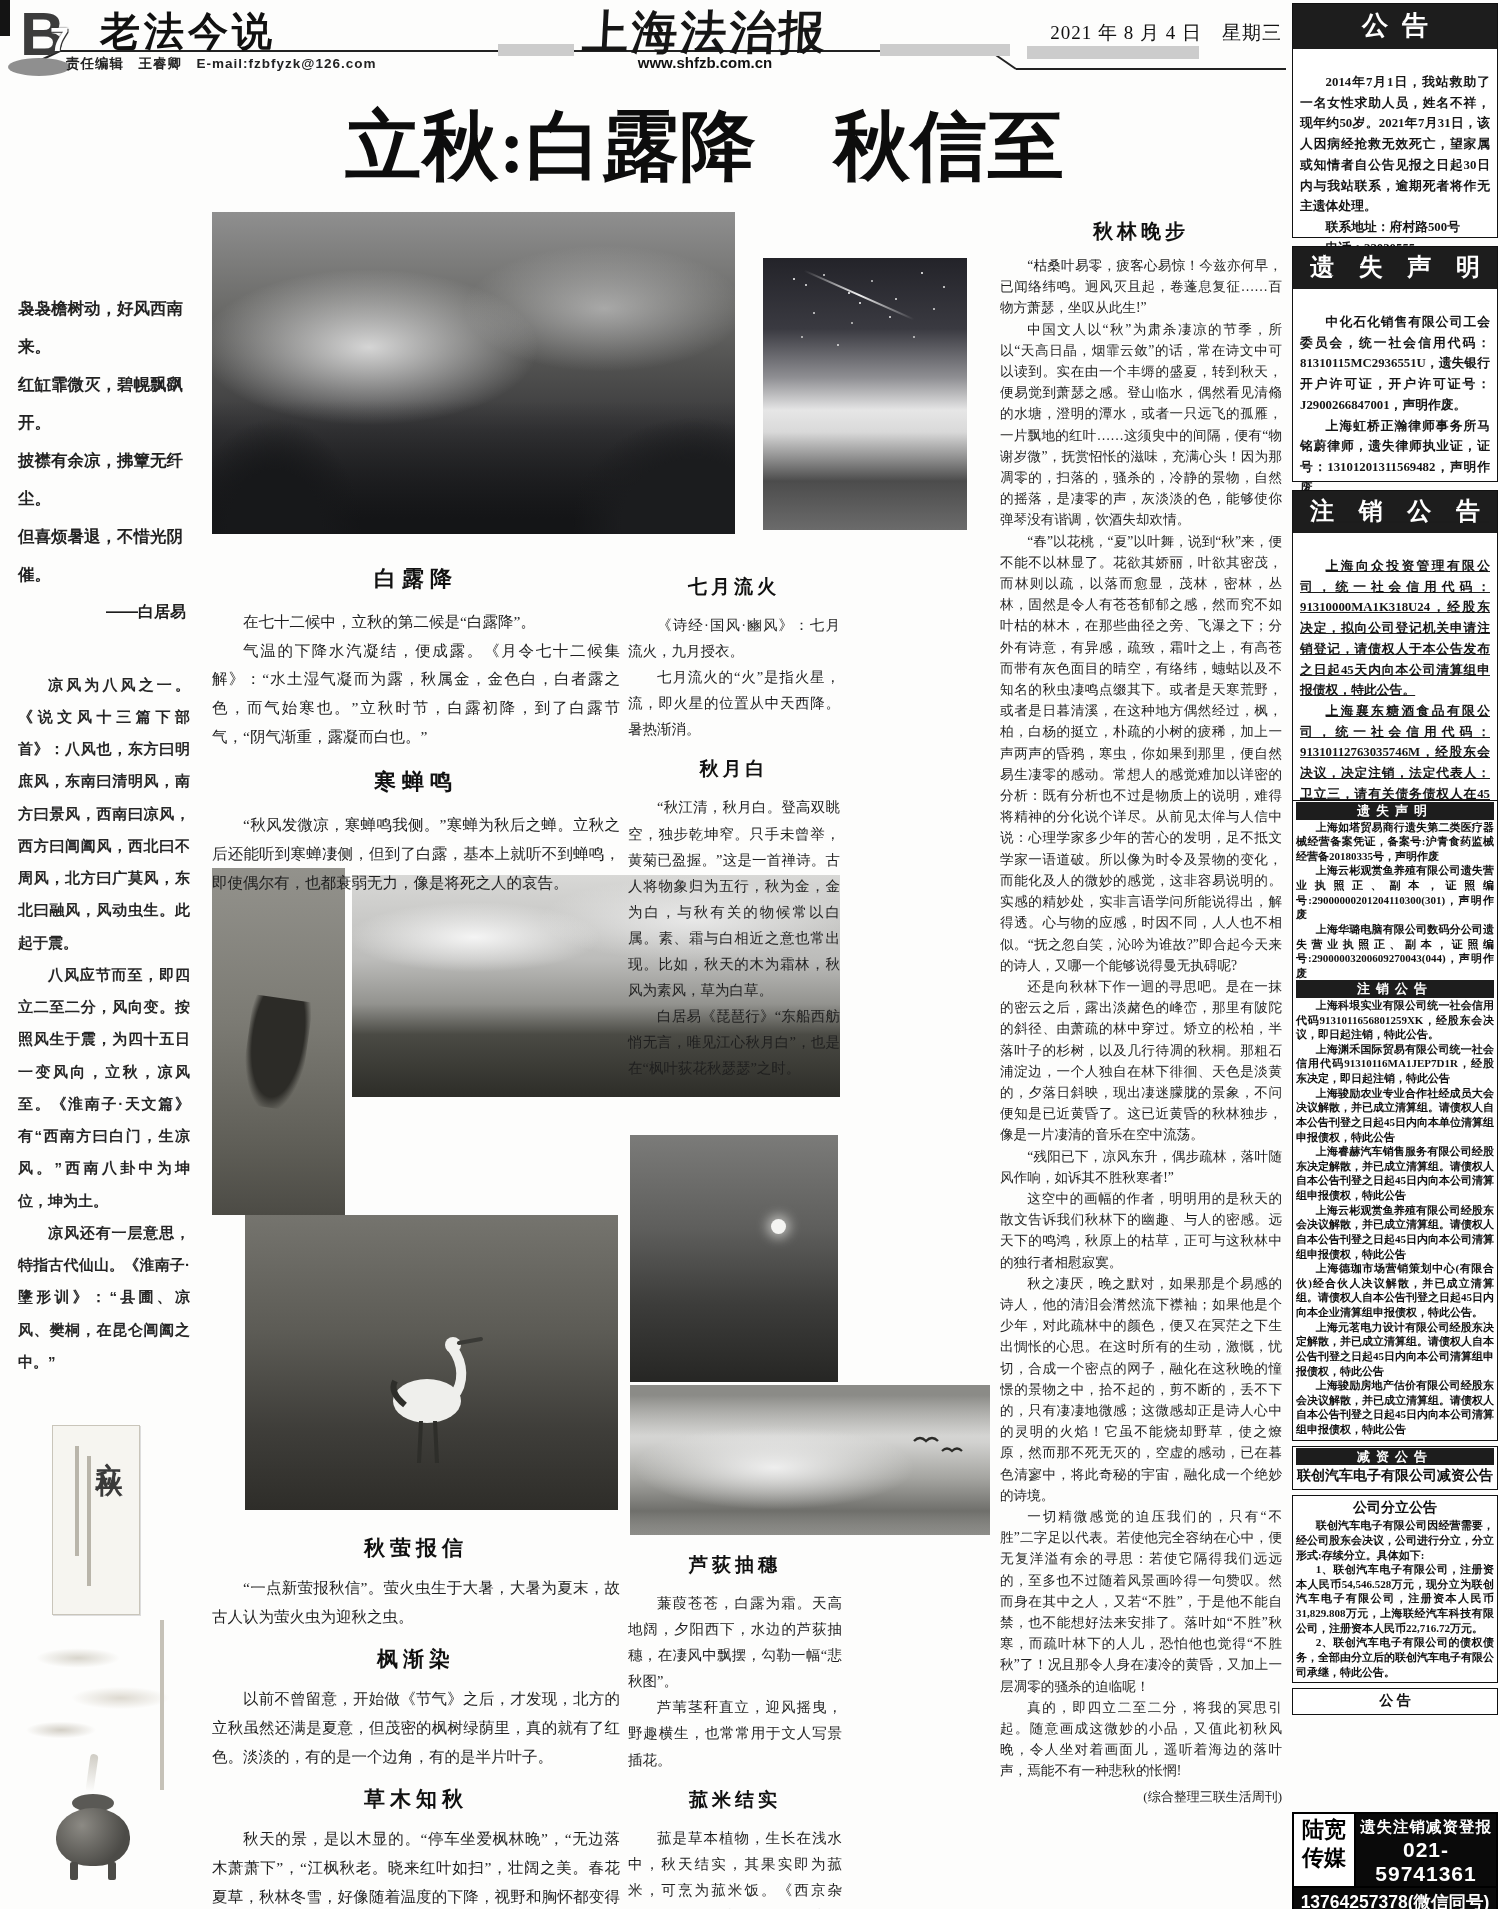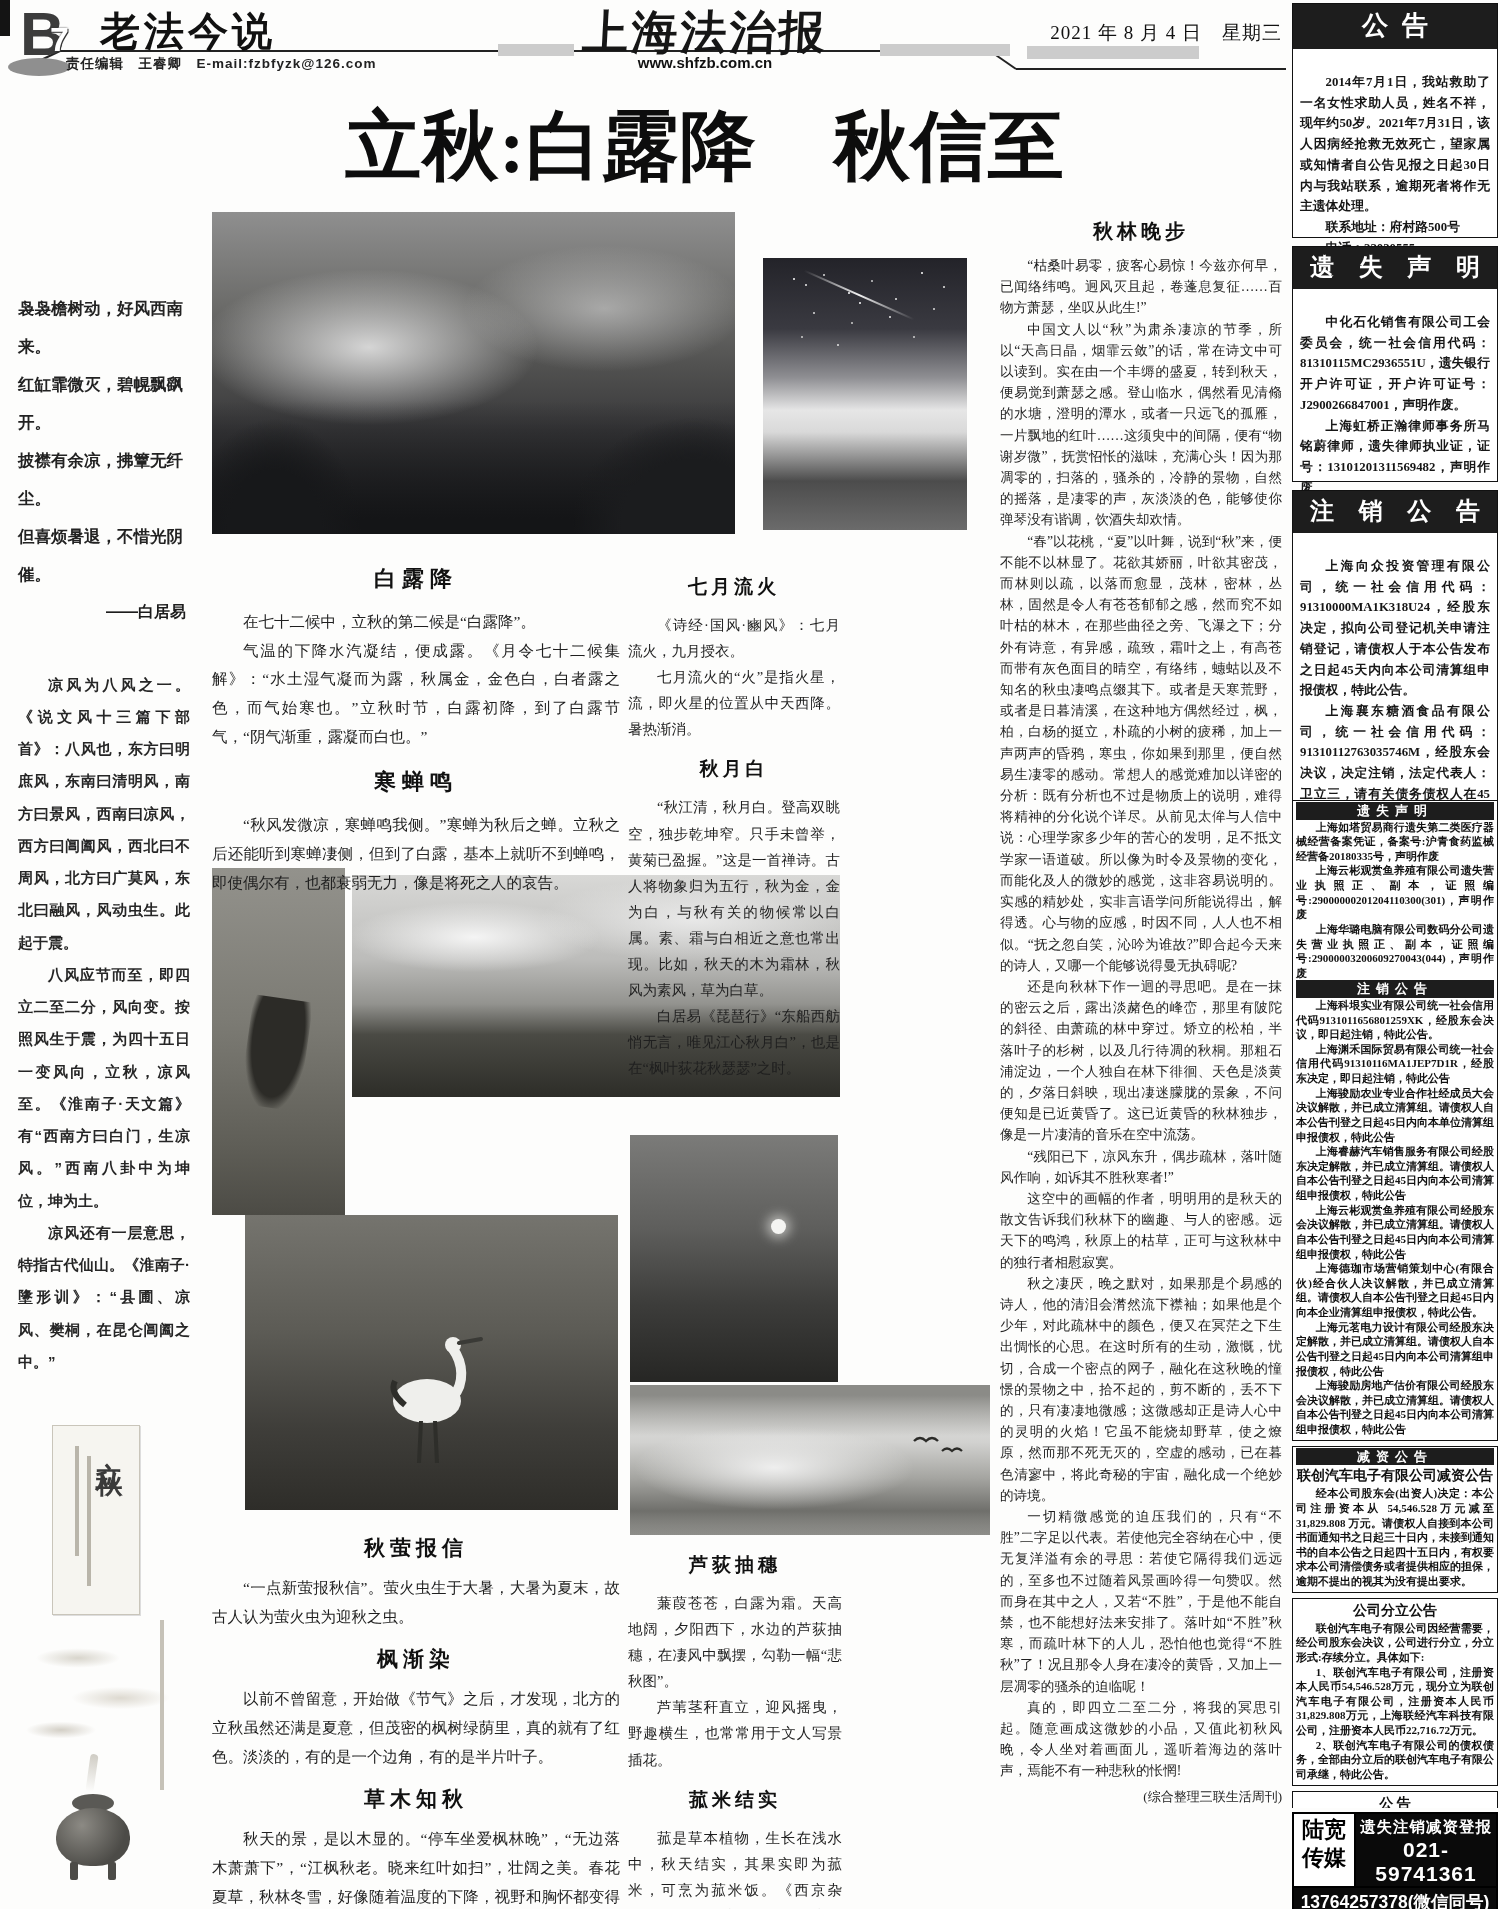--- a/index.html
+++ b/index.html
@@ -115,21 +115,21 @@
 
   
   .sidebar { position:absolute; left:1292px; top:0; width:206px; height:1909px; }
   .notice-box { position:absolute; left:0; width:206px; border:1px solid #111; background:#fff; }
   .notice-head { background:#1d1d1d; color:#fff; text-align:center; font-weight:900;
     font-family:"Liberation Sans",sans-serif; }
   .nb1 { top:3px; height:235px; }
   .nb1 .notice-head { font-size:26px; letter-spacing:14px; padding:4px 0 6px; text-indent:14px; }
   .nb2 { top:246px; height:236px; }
   .nb2 .notice-head, .nb3 .notice-head { font-size:24px; letter-spacing:9px; padding:4px 0 6px; text-indent:9px; }
-  .nb3 { top:490px; height:328px; }
+  .nb3 { top:490px; height:328px;text-decoration:underline; }
   .notice-body { padding:23px 7px; }
   .notice-body p { font-size:12.8px; font-weight:bold; line-height:1.62; text-align:justify; text-indent:2em; color:#161616; }
   .notice-body .addr { text-indent:2em; }
   .notice-body .sign { text-align:right; text-indent:0; }
 
   .dense { position:absolute; left:0; top:800px; width:206px; height:1008px; display:flex; flex-direction:column; gap:5px; overflow:hidden; }
   .dense-box { border:1px solid #111; background:#fff; padding:1px 3px 3px; }
   .mini-head { background:#1d1d1d; color:#fff; text-align:center; font-weight:bold; font-size:13px;
     letter-spacing:6px; line-height:1.35; font-family:"Liberation Sans",sans-serif; }
   .dense p { font-size:11px; font-weight:bold; line-height:1.33; text-align:justify; text-indent:1.8em; color:#111; }
@@ -353,23 +353,20 @@
             <p>上海睿赫汽车销售服务有限公司经股东决定解散，并已成立清算组。请债权人自本公告刊登之日起45日内向本公司清算组申报债权，特此公告</p>
             <p>上海云彬观赏鱼养殖有限公司经股东会决议解散，并已成立清算组。请债权人自本公告刊登之日起45日内向本公司清算组申报债权，特此公告</p>
             <p>上海德珈市场营销策划中心(有限合伙)经合伙人决议解散，并已成立清算组。请债权人自本公告刊登之日起45日内向本企业清算组申报债权，特此公告。</p>
             <p>上海元茗电力设计有限公司经股东决定解散，并已成立清算组。请债权人自本公告刊登之日起45日内向本公司清算组申报债权，特此公告</p>
             <p>上海骏励房地产估价有限公司经股东会决议解散，并已成立清算组。请债权人自本公告刊登之日起45日内向本公司清算组申报债权，特此公告</p>
           </div>
       </div>
       <div class="dense-box">
         <div class="mini-head">减资公告</div>
         <p class="center-title">联创汽车电子有限公司减资公告</p>
-        <div>
-            <p>经本公司股东会(出资人)决定：本公司注册资本从 54,546.528万元减至31,829.808 万元。请债权人自接到本公司书面通知书之日起三十日内，未接到通知书的自本公告之日起四十五日内，有权要求本公司清偿债务或者提供相应的担保，逾期不提出的视其为没有提出要求。</p>
-          </div>
       </div>
       <div class="dense-box">
         <p class="center-title">公司分立公告</p>
         <div>
             <p>联创汽车电子有限公司因经营需要，经公司股东会决议，公司进行分立，分立形式:存续分立。具体如下:</p>
             <p>1、联创汽车电子有限公司，注册资本人民币54,546.528万元，现分立为联创汽车电子有限公司，注册资本人民币31,829.808万元，上海联经汽车科技有限公司，注册资本人民币22,716.72万元。</p>
             <p>2、联创汽车电子有限公司的债权债务，全部由分立后的联创汽车电子有限公司承继，特此公告。</p>
           </div>
       </div>
       <div class="dense-box">

